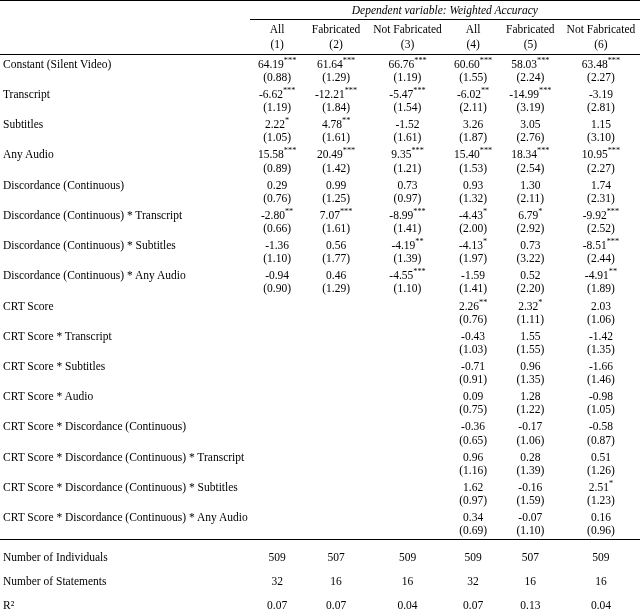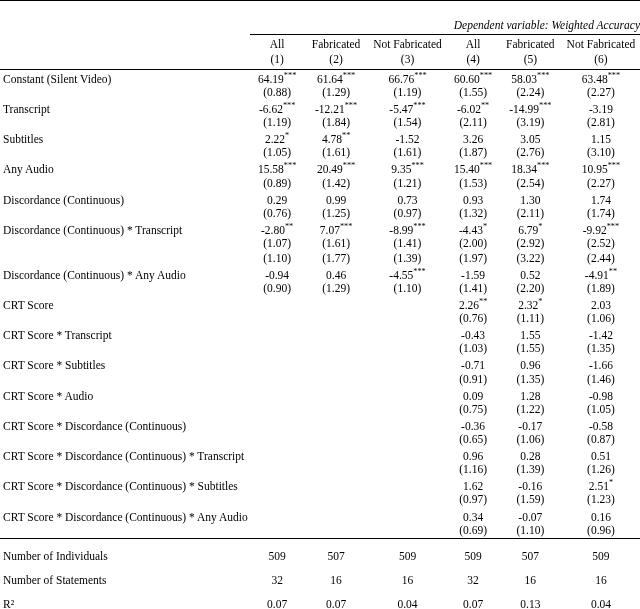--- a/index.html
+++ b/index.html
@@ -19,23 +19,23 @@
   td, th {
     font-weight: normal;
     padding: 0 2px;
     vertical-align: bottom;
     white-space: nowrap;
   }
   th { text-align: center; }
   .label-col { text-align: left; padding-left: 3px; }
   .depvar {
     font-style: italic;
-    text-align: right;
+    text-align: center;
     border-bottom: 1px solid #000;
-    padding: 18px 0 2px 0;
+    padding: 3px 0 2px 0;
   }
   .col-label { padding-top: 3px; }
   tr.numbers-row td, tr.numbers-row th {
     border-bottom: 1px solid #000;
     padding-top: 2px;
     padding-bottom: 3px;
   }
   .value { text-align: center; }
   tr.coef-row td { padding-top: 2.5px; }
   tr.se-row td { padding-bottom: 1.5px; }
@@ -172,39 +172,48 @@
           <td class="value">1.30</td>
           <td class="value">1.74</td>
         </tr>
         <tr class="se-row">
           <td class="label-col"></td>
           <td class="value">(0.76)</td>
           <td class="value">(1.25)</td>
           <td class="value">(0.97)</td>
           <td class="value">(1.32)</td>
           <td class="value">(2.11)</td>
-          <td class="value">(1.74)</td>
+          <td class="value">(2.31)</td>
         </tr>
         <tr class="coef-row">
           <td class="label-col">Discordance (Continuous) * Transcript</td>
           <td class="value">-2.80<sup>**</sup></td>
           <td class="value">7.07<sup>***</sup></td>
           <td class="value">-8.99<sup>***</sup></td>
           <td class="value">-4.43<sup>*</sup></td>
           <td class="value">6.79<sup>*</sup></td>
           <td class="value">-9.92<sup>***</sup></td>
         </tr>
         <tr class="se-row">
           <td class="label-col"></td>
-          <td class="value">(1.07)</td>
+          <td class="value">(0.66)</td>
           <td class="value">(1.61)</td>
           <td class="value">(1.41)</td>
           <td class="value">(2.00)</td>
           <td class="value">(2.92)</td>
           <td class="value">(2.52)</td>
+        </tr>
+        <tr class="coef-row">
+          <td class="label-col">Discordance (Continuous) * Subtitles</td>
+          <td class="value">-1.36</td>
+          <td class="value">0.56</td>
+          <td class="value">-4.19<sup>**</sup></td>
+          <td class="value">-4.13<sup>*</sup></td>
+          <td class="value">0.73</td>
+          <td class="value">-8.51<sup>***</sup></td>
         </tr>
         <tr class="se-row">
           <td class="label-col"></td>
           <td class="value">(1.10)</td>
           <td class="value">(1.77)</td>
           <td class="value">(1.39)</td>
           <td class="value">(1.97)</td>
           <td class="value">(3.22)</td>
           <td class="value">(2.44)</td>
         </tr>

